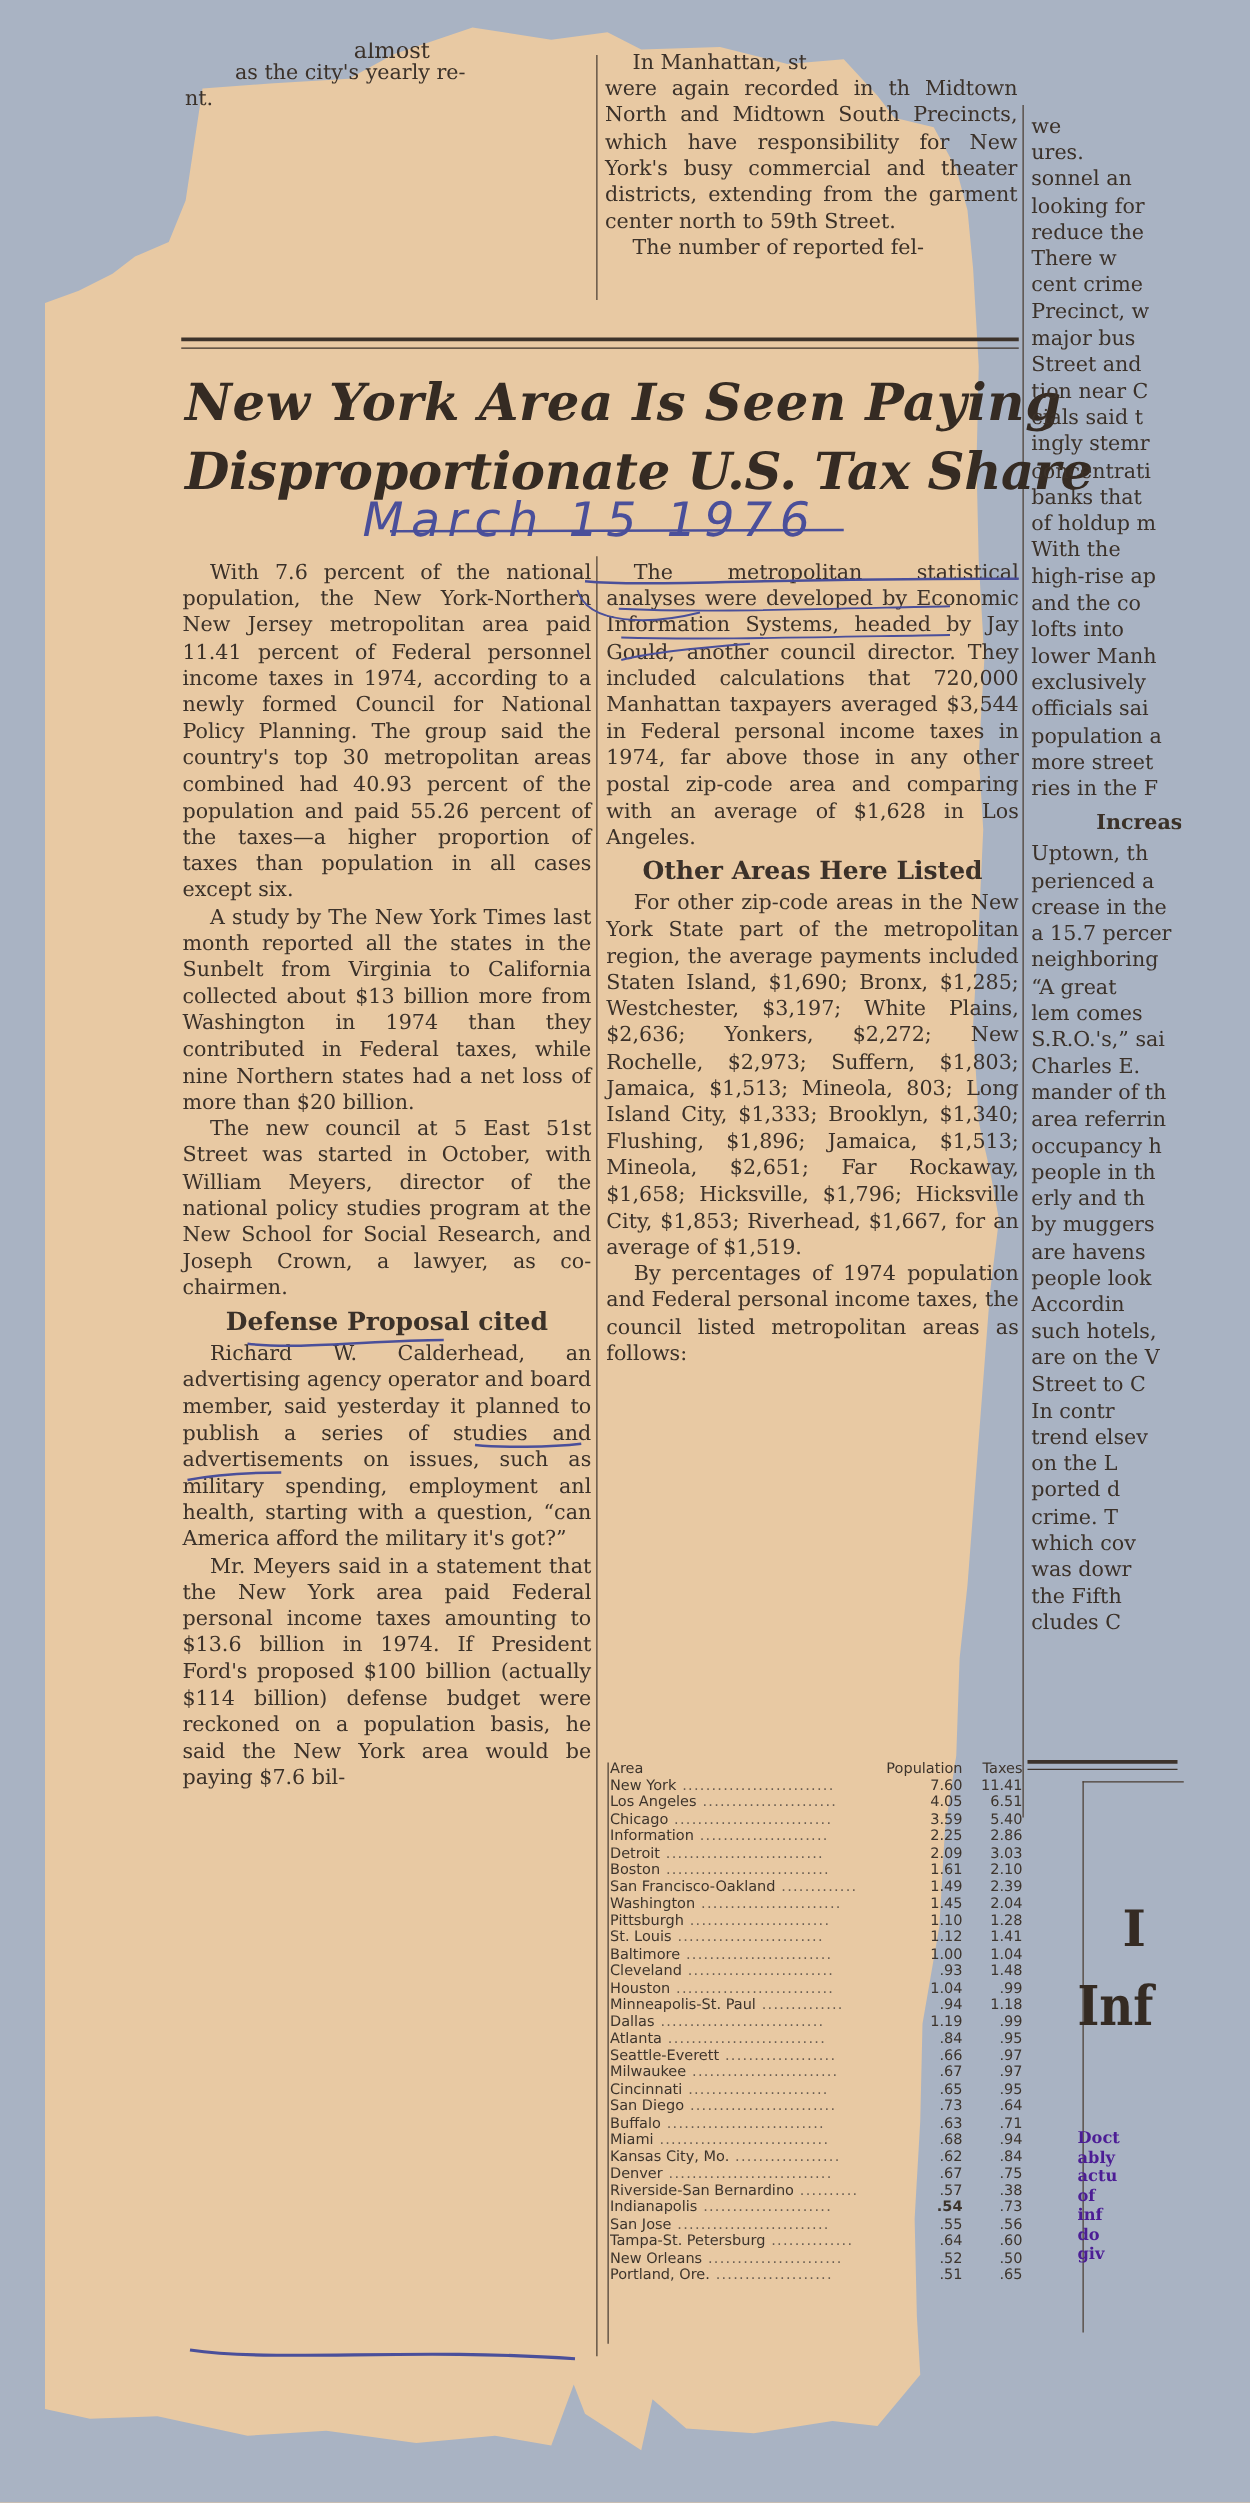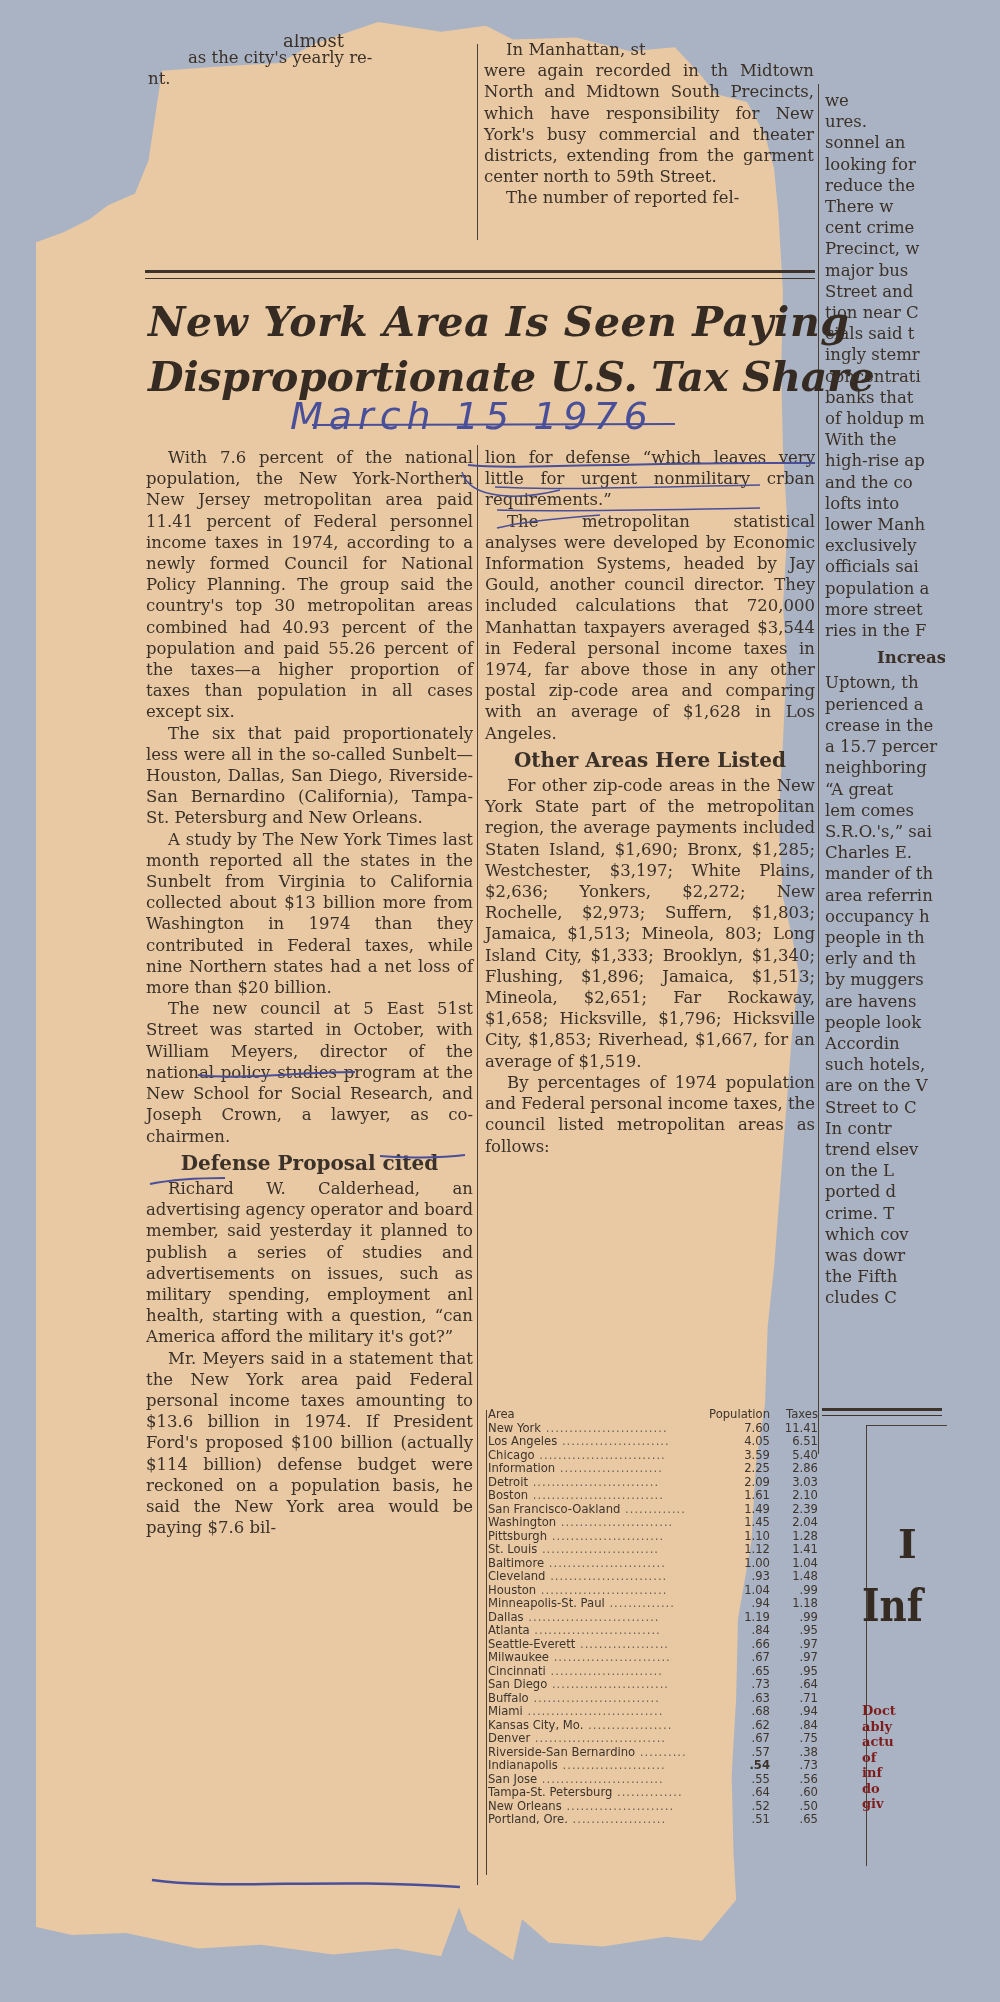--- a/index.html
+++ b/index.html
@@ -54,21 +54,21 @@
   table.metro td, table.metro th { padding:0; font-weight:normal; white-space:nowrap; }
   table.metro th { text-align:left; }
   table.metro .num { text-align:right; width:48px; }
   table.metro .area { overflow:hidden; max-width:230px; }
   table.metro .area span.dots { color:#6a5e52; letter-spacing:1px; }
   .boxright {
     position:absolute; left:866px; top:1425px; width:80px; height:440px;
     border-left:1.5px solid #4b3f34; border-top:1.5px solid #4b3f34;
   }
   .inf { position:absolute; left:862px; top:1580px; font-size:44px; font-weight:bold; color:#352b23; font-family:"DejaVu Serif", serif; transform:scaleX(0.85); transform-origin:left;}
-  .smallbox { position:absolute; left:862px; font-size:13px; line-height:15.5px; font-weight:bold; color:#7f1d1d; }
+  .smallbox { position:absolute; left:862px; font-size:13px; line-height:15.5px; font-weight:bold; color:#4c1d95; }
 </style>
 </head>
 <body>
 
 <div class="paper"></div>
 
 <div class="col" style="left:148px; top:34px; width:325px;">
   <div style="padding-left:135px; font-size:18px; line-height:13px; height:13px; overflow:hidden;">almost</div>
   <div style="padding-left:40px;">as the city's yearly re-</div>
   <div style="padding-left:0;">nt.</div>
@@ -87,31 +87,29 @@
 <div class="headline" style="top:298px;">New York Area Is Seen Paying</div>
 <div class="headline" style="top:353px; letter-spacing:-0.3px;">Disproportionate U.S. Tax Share</div>
 
 <div class="hand" style="left:290px; top:394px;">March 15 1976</div>
 <svg class="pen" style="left:310px; top:420px;" width="370" height="10">
     <path d="M2 5 L365 4" stroke="#4a4f9a" stroke-width="2" fill="none"></path>
   </svg>
 
 <div class="col" style="left:146px; top:447px; width:327px;">
   <p>With 7.6 percent of the national population, the New York-Northern New Jersey metropolitan area paid 11.41 percent of Federal personnel income taxes in 1974, according to a newly formed Council for National Policy Planning. The group said the country's top 30 metropolitan areas combined had 40.93 percent of the population and paid 55.26 percent of the taxes—a higher proportion of taxes than population in all cases except six.</p>
-  <p>The six that paid proportionately less were all in the so-called Sunbelt—Houston, Dallas, San Diego, Riverside-San Bernardino (California), Tampa-St. Petersburg and New Orleans.</p>
   <p>A study by The New York Times last month reported all the states in the Sunbelt from Virginia to California collected about $13 billion more from Washington in 1974 than they contributed in Federal taxes, while nine Northern states had a net loss of more than $20 billion.</p>
   <p>The new council at 5 East 51st Street was started in October, with William Meyers, director of the national policy studies program at the New School for Social Research, and Joseph Crown, a lawyer, as co-chairmen.</p>
   <p class="subhead">Defense Proposal cited</p>
   <p>Richard W. Calderhead, an advertising agency operator and board member, said yesterday it planned to publish a series of studies and advertisements on issues, such as military spending, employment anl health, starting with a question, “can America afford the military it's got?”</p>
   <p>Mr. Meyers said in a statement that the New York area paid Federal personal income taxes amounting to $13.6 billion in 1974. If President Ford's proposed $100 billion (actually $114 billion) defense budget were reckoned on a population basis, he said the New York area would be paying $7.6 bil-</p>
 </div>
 
 <div class="rule-v" style="left:477px; top:445px; height:1440px;"></div>
 <div class="col" style="left:485px; top:447px; width:330px;">
-  <p class="noindent">lion for defense “which leaves very little for urgent nonmilitary crban requirements.”</p>
   <p>The metropolitan statistical analyses were developed by Economic Information Systems, headed by Jay Gould, another council director. They included calculations that 720,000 Manhattan taxpayers averaged $3,544 in Federal personal income taxes in 1974, far above those in any other postal zip-code area and comparing with an average of $1,628 in Los Angeles.</p>
   <p class="subhead">Other Areas Here Listed</p>
   <p>For other zip-code areas in the New York State part of the metropolitan region, the average payments included Staten Island, $1,690; Bronx, $1,285; Westchester, $3,197; White Plains, $2,636; Yonkers, $2,272; New Rochelle, $2,973; Suffern, $1,803; Jamaica, $1,513; Mineola, 803; Long Island City, $1,333; Brooklyn, $1,340; Flushing, $1,896; Jamaica, $1,513; Mineola, $2,651; Far Rockaway, $1,658; Hicksville, $1,796; Hicksville City, $1,853; Riverhead, $1,667, for an average of $1,519.</p>
   <p>By percentages of 1974 population and Federal personal income taxes, the council listed metropolitan areas as follows:</p>
 </div>
 
 <svg class="pen" style="left:0; top:0;" width="1000" height="2002">
   <path d="M468 465 C520 470, 620 462, 815 463" stroke="#4a4f9a" stroke-width="2" fill="none"></path>
   <path d="M462 472 C470 500, 520 500, 560 490" stroke="#4a4f9a" stroke-width="1.5" fill="none"></path>
   <path d="M495 487 C560 490, 620 488, 760 485" stroke="#4a4f9a" stroke-width="1.5" fill="none"></path>

